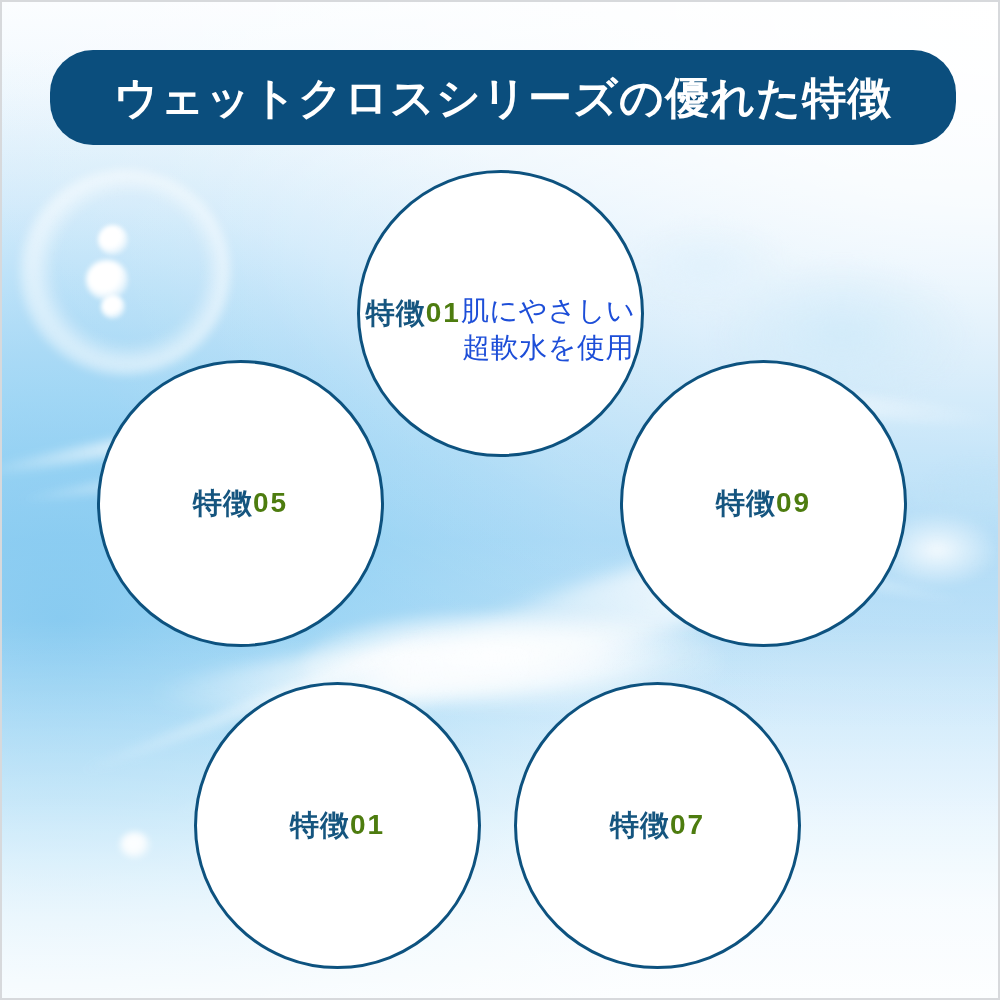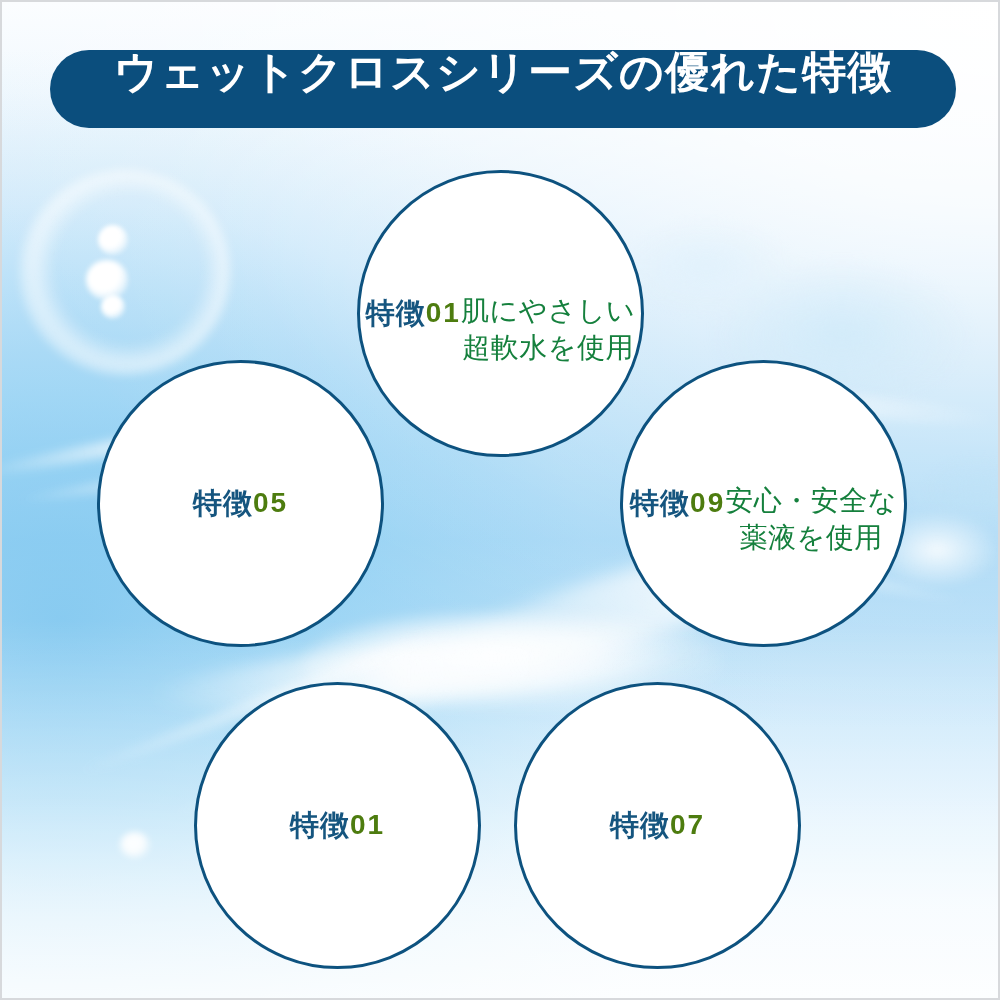--- a/index.html
+++ b/index.html
@@ -192,24 +192,25 @@
       rgba(255,255,255,0.62) 92%,
       rgba(255,255,255,0.78) 100%);
   }
 
   
   .title-banner {
     position: absolute;
     left: 48px;
     top: 48px;
     width: 906px;
-    height: 78px;
+    height: 95px;
     border-radius: 43px;
     background: #0b4e7d;
     display: flex;
+    align-items: center;
     justify-content: center;
     z-index: 5;
   }
   .title-text {
     color: #ffffff;
     font-size: 44px;
     font-weight: 700;
     letter-spacing: 1px;
     line-height: 1;
     white-space: nowrap;
@@ -238,21 +239,21 @@
   }
   .c-num {
     color: #4d7c0f;
     font-size: 28px;
     font-weight: 700;
     line-height: 1.1;
     letter-spacing: 2px;
   }
   .c-body {
     margin-top: 32px;
-    color: #15803d;
+    color: #1d4ed8;
     font-size: 28px;
     font-weight: 400;
     line-height: 1.32;
     letter-spacing: 0.5px;
     white-space: pre-line;
   }
 
   
   #circle-01 { left: 355px; top: 168px; width: 287px; height: 287px; }
   #circle-02 { left: 618px; top: 358px; width: 287px; height: 287px; }
@@ -298,22 +299,20 @@
   <div class="circle" id="circle-01">
     <div class="c-head">特徴</div>
     <div class="c-num">01</div>
     <div class="c-body">肌にやさしい
 超軟水を使用</div>
   </div>
 
   <div class="circle" id="circle-02">
     <div class="c-head">特徴</div>
     <div class="c-num">09</div>
-    <div class="c-body">安心・安全な
-薬液を使用</div>
   </div>
 
   <div class="circle" id="circle-03">
     <div class="c-head">特徴</div>
     <div class="c-num">07</div>
   </div>
 
   <div class="circle" id="circle-04">
     <div class="c-head">特徴</div>
     <div class="c-num">01</div>

